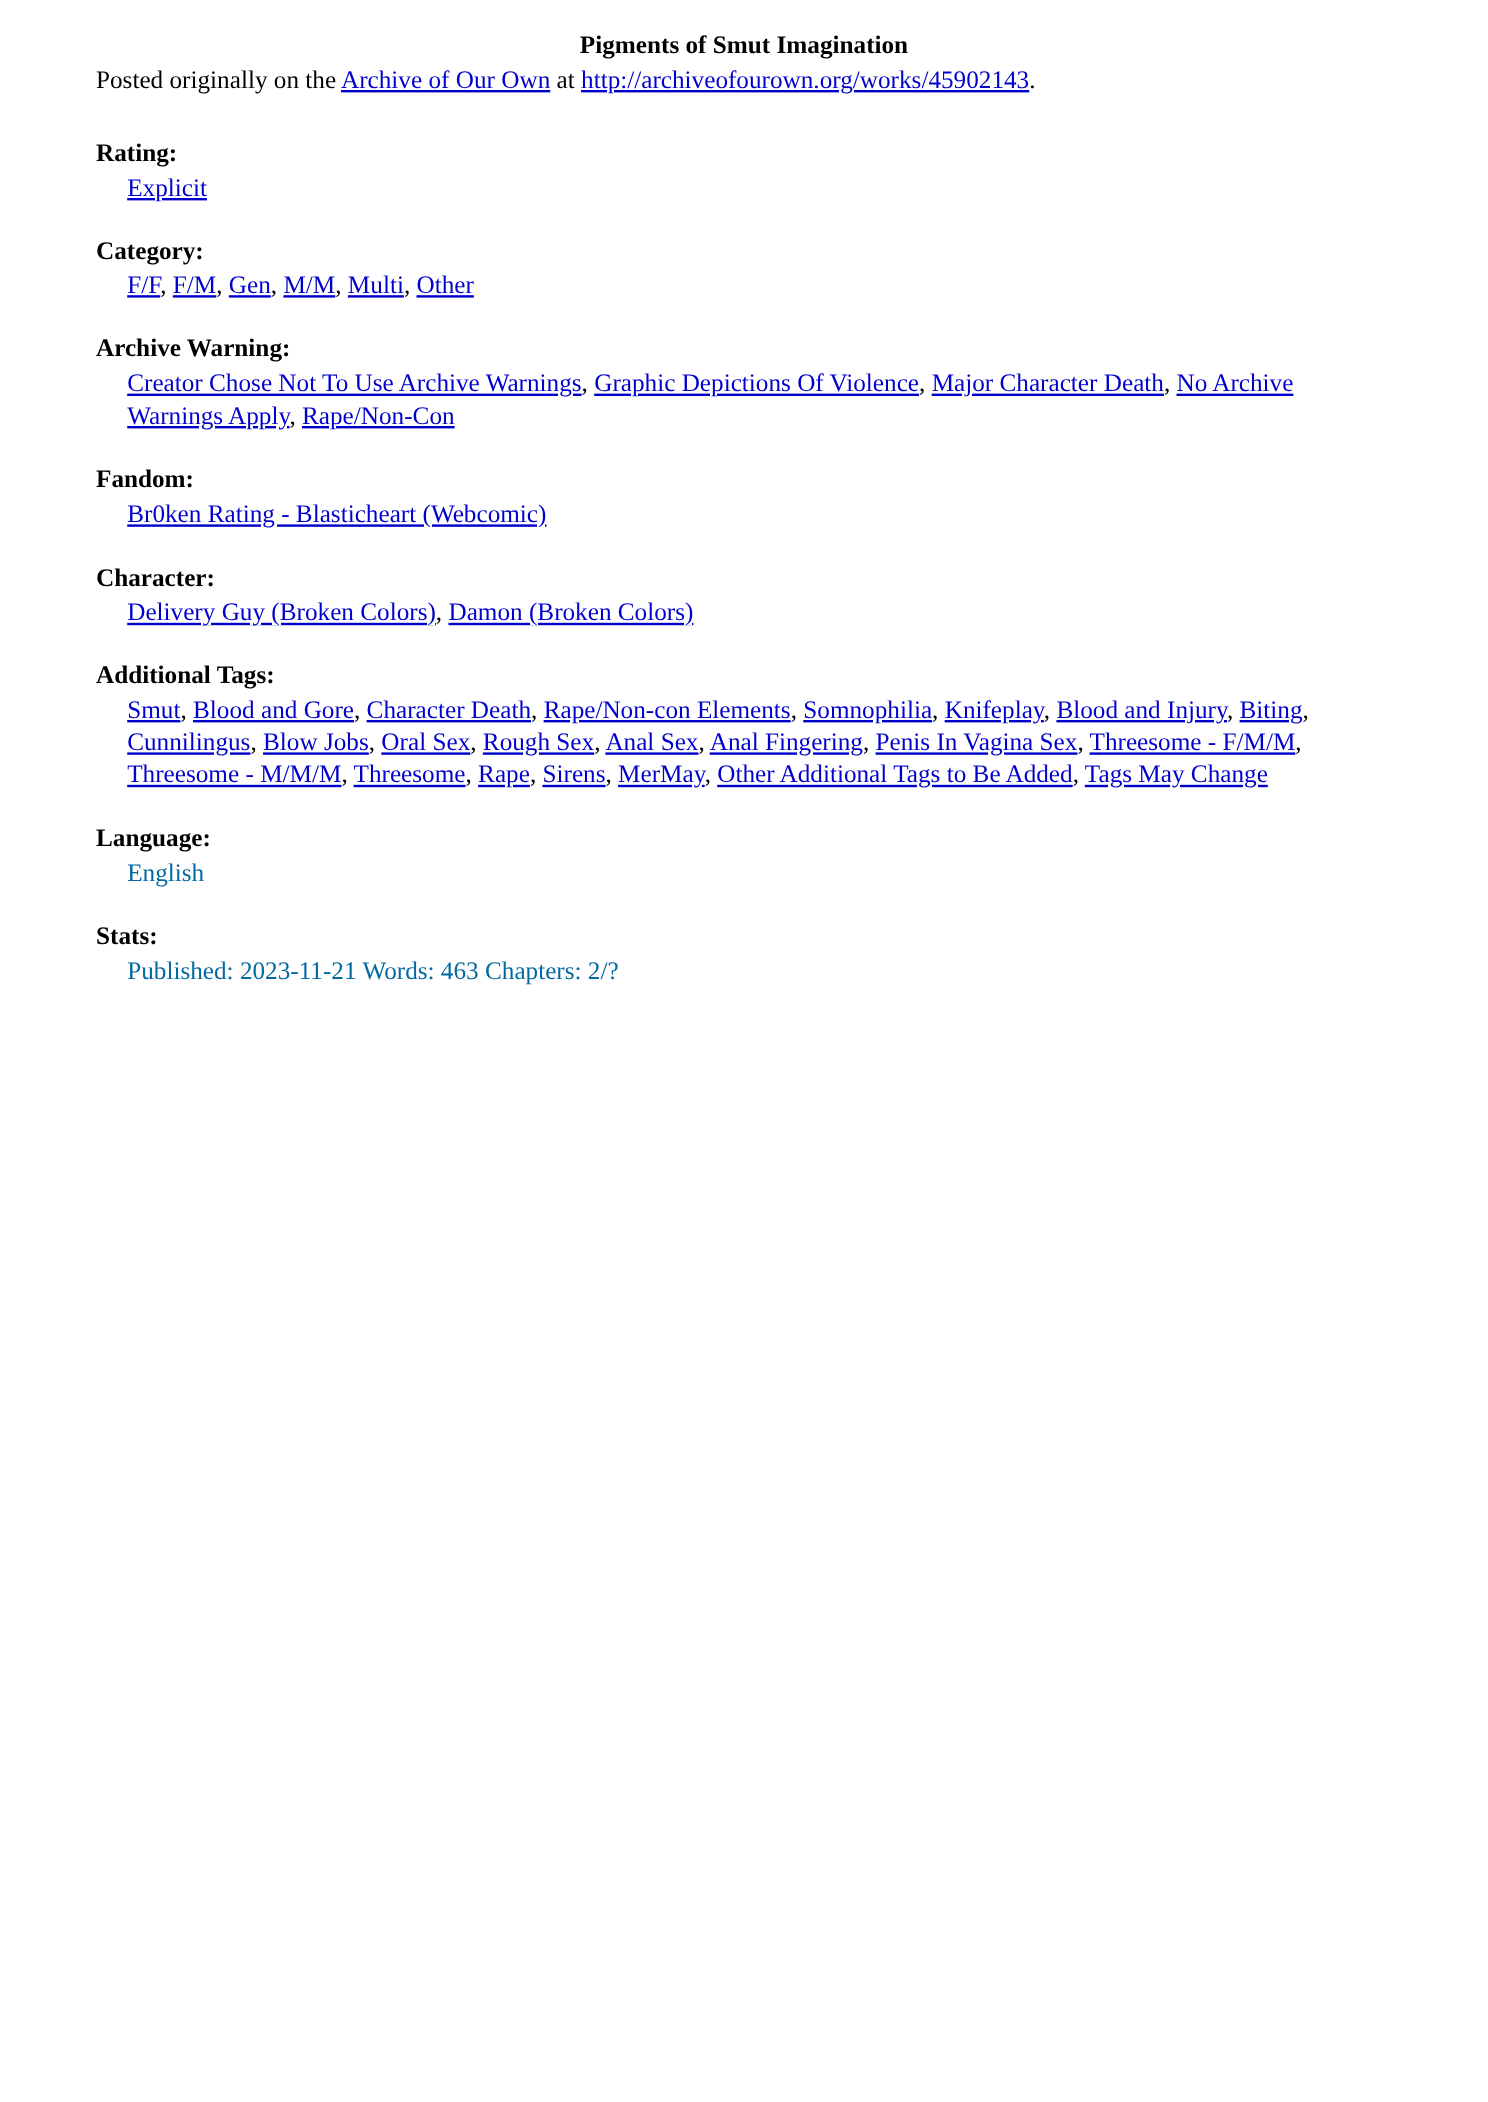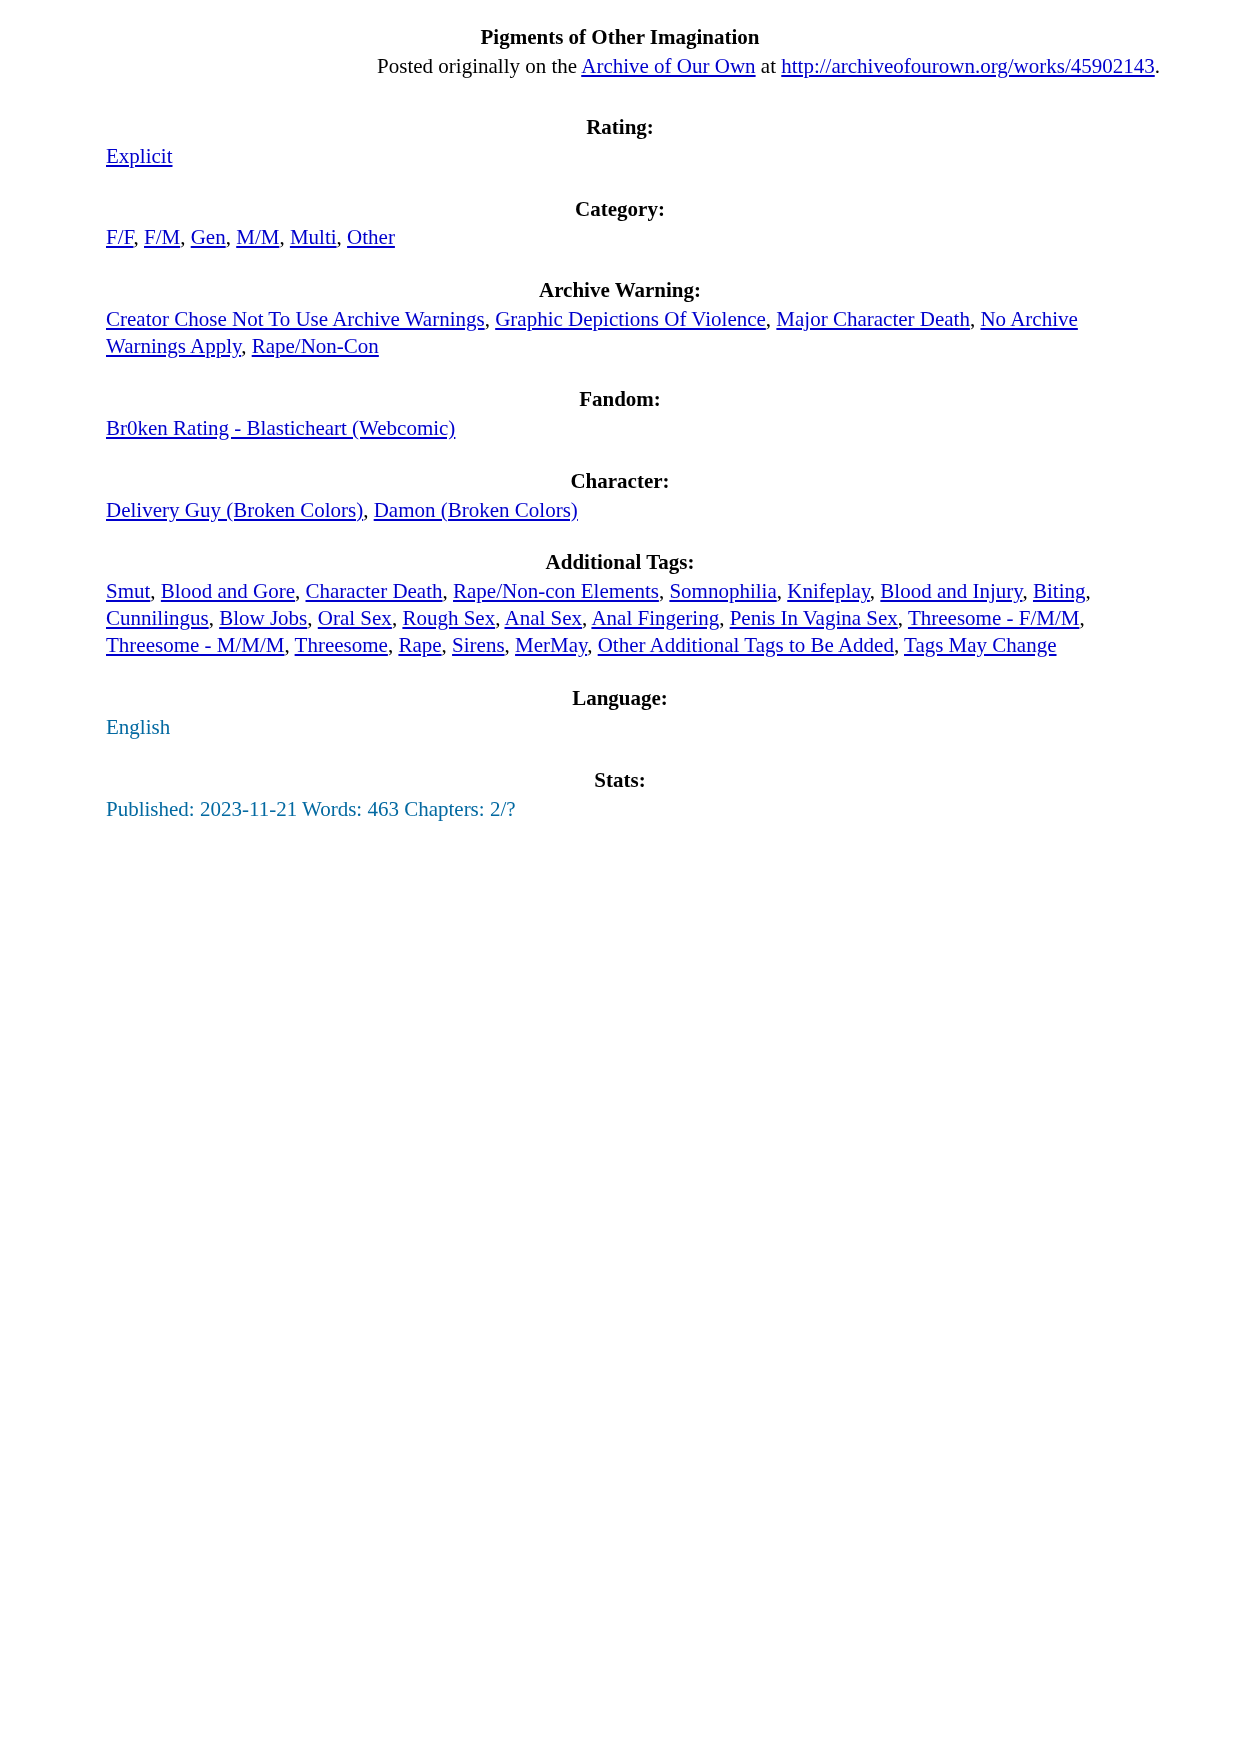--- a/index.html
+++ b/index.html
@@ -19,55 +19,54 @@
     padding: 24px 80px 40px 80px;
     box-sizing: border-box;
   }
   .doc-title {
     text-align: center;
     font-weight: bold;
     font-size: 21px;
     margin: 0 0 2px 0;
   }
   .doc-subtitle {
-    text-align: right;
+    text-align: left;
     font-size: 21px;
     margin: 0 0 34px 0;
   }
   a, .link {
     color: #0000cc;
     text-decoration: underline;
     cursor: pointer;
   }
   .meta-block {
     margin: 0 0 26px 0;
   }
   .meta-label {
     font-weight: bold;
     margin: 0 0 2px 0;
-    text-align: center;
   }
   .meta-values {
     margin: 0;
     padding-left: 26px;
   }
   .meta-values .plain {
     color: #0369a1;
   }
   .sep {
     color: #000000;
     text-decoration: none;
   }
 </style>
 </head>
 <body>
 
 <div class="page">
 
-  <div class="doc-title">Pigments of Other Imagination</div>
+  <div class="doc-title">Pigments of Smut Imagination</div>
 
   <div class="doc-subtitle">
     <span>Posted originally on the </span><a>Archive of Our Own</a><span> at </span><a>http://archiveofourown.org/works/45902143</a><span>.</span>
   </div>
 
   <div id="meta-container">
       <div class="meta-block">
         <div class="meta-label">Rating:</div>
         <div class="meta-values"><a>Explicit</a></div>
       </div>

